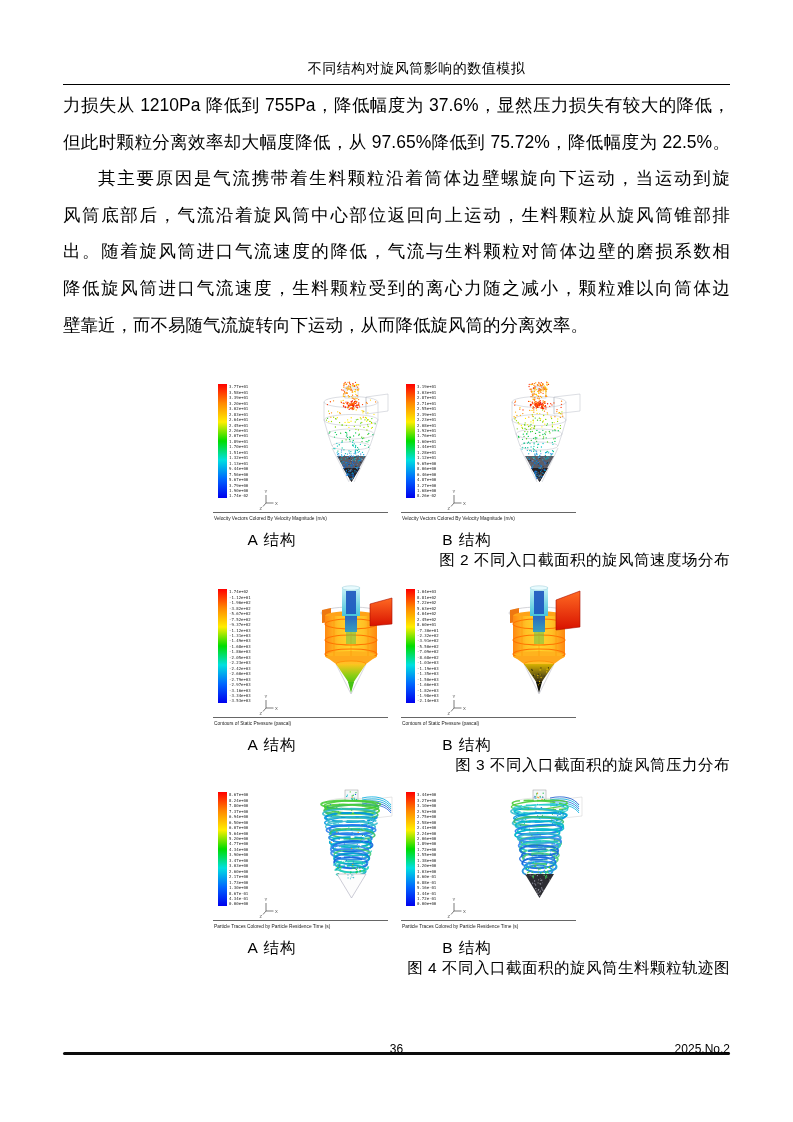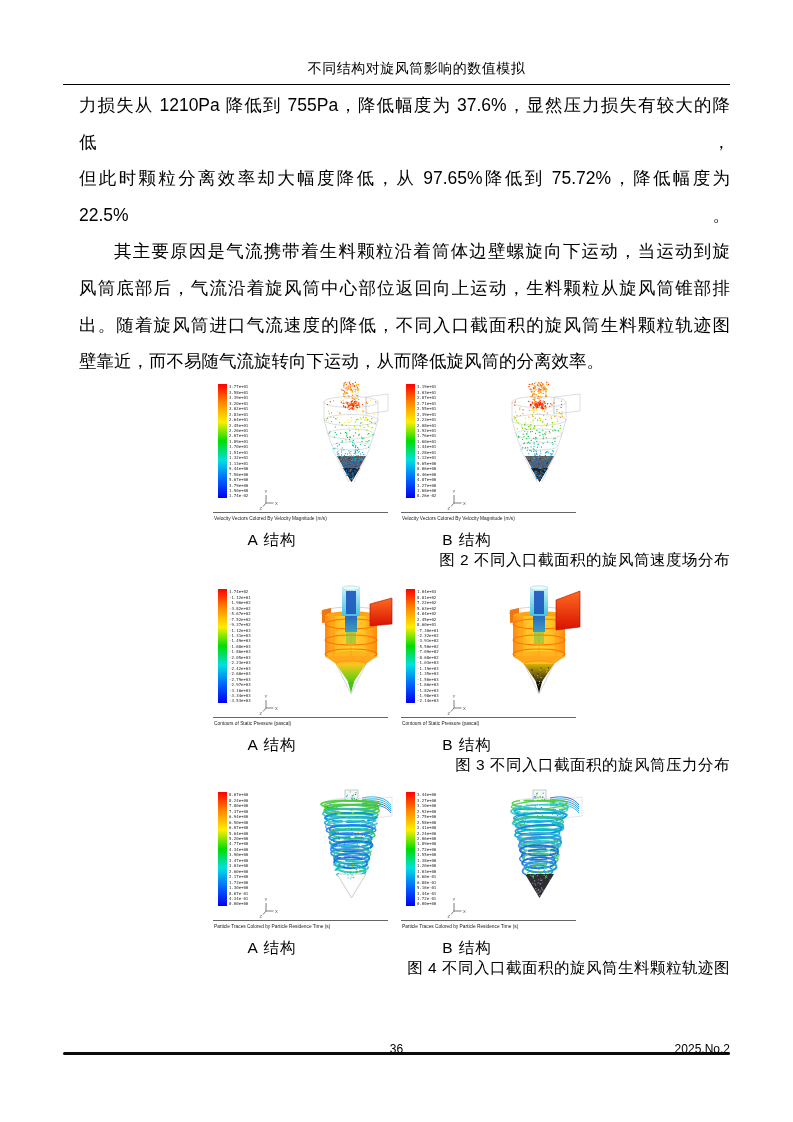--- a/index.html
+++ b/index.html
@@ -1,21 +1,21 @@
 <!DOCTYPE html>
 <html><head>
 <meta charset="utf-8">
 <style>
   html,body{margin:0;padding:0;background:#888;}
   .page{position:relative;width:793px;height:1122px;background:#ffffff;margin:0 auto;overflow:hidden;
         font-family:"Liberation Sans","DejaVu Sans",sans-serif;color:#000;}
   .header-title{position:absolute;top:60px;left:0;width:100%;text-align:center;font-size:14px;letter-spacing:.5px;margin-left:20px;}
   .header-rule{position:absolute;top:84px;left:63px;width:667px;border-top:1.6px solid #000;}
   .body-text{position:absolute;top:87px;left:63px;width:667px;font-size:17.5px;line-height:36.6px;}
-  .t-line{text-align:justify;text-align-last:justify;white-space:normal;margin-left:16px;}
+  .t-line{text-align:justify;text-align-last:justify;white-space:normal;}
   .t-line.ind{text-indent:2em;}
   .t-line.noj{text-align-last:left;font-family:Liberation Serif, serif;}
   .figure{position:absolute;left:0;width:793px;height:205px;}
   .fig2{top:379px;} .fig3{top:584px;} .fig4{top:787px;}
   .pair{position:absolute;left:212px;top:0;display:flex;gap:3px;}
   .subfig{display:block;background:#fff;}
   .sublabel{position:absolute;top:151px;font-size:15.5px;text-align:center;letter-spacing:1px;}
   .sl-a{left:212px;width:120px;text-align:center;} .sl-b{left:407px;width:120px;}
   .fig-caption{position:absolute;top:171px;left:0;width:730px;text-align:right;font-size:15.5px;letter-spacing:.5px;}
   .footer-rule{position:absolute;top:1052px;left:63px;width:667px;height:3.2px;background:#0c0c0c;border-radius:2px;}
@@ -29,21 +29,22 @@
 <div class="page">
 
   <div class="header-title">不同结构对旋风筒影响的数值模拟</div>
   <div class="header-rule"></div>
 
   <div class="body-text">
     <div class="t-line">力损失从 1210Pa 降低到 755Pa，降低幅度为 37.6%，显然压力损失有较大的降低，</div>
     <div class="t-line">但此时颗粒分离效率却大幅度降低，从 97.65%降低到 75.72%，降低幅度为 22.5%。</div>
     <div class="t-line ind">其主要原因是气流携带着生料颗粒沿着筒体边壁螺旋向下运动，当运动到旋</div>
     <div class="t-line">风筒底部后，气流沿着旋风筒中心部位返回向上运动，生料颗粒从旋风筒锥部排</div>
-    <div class="t-line">出。随着旋风筒进口气流速度的降低，不同入口截面积的旋风筒生料颗粒轨迹图</div>
+    <div class="t-line">出。随着旋风筒进口气流速度的降低，气流与生料颗粒对筒体边壁的磨损系数相</div>
+    <div class="t-line">降低旋风筒进口气流速度，生料颗粒受到的离心力随之减小，颗粒难以向筒体边</div>
     <div class="t-line noj">壁靠近，而不易随气流旋转向下运动，从而降低旋风筒的分离效率。</div>
   </div>
 
   <section class="figure fig2">
     <div class="pair">
       <svg class="subfig" width="185" height="146" viewBox="0 0 185 146">
           <defs>
             <linearGradient id="u00cb" x1="0" y1="0" x2="0" y2="1">
               <stop offset="0" stop-color="#ff0000"></stop>
               <stop offset="0.16666666666666666" stop-color="#ff8800"></stop>

